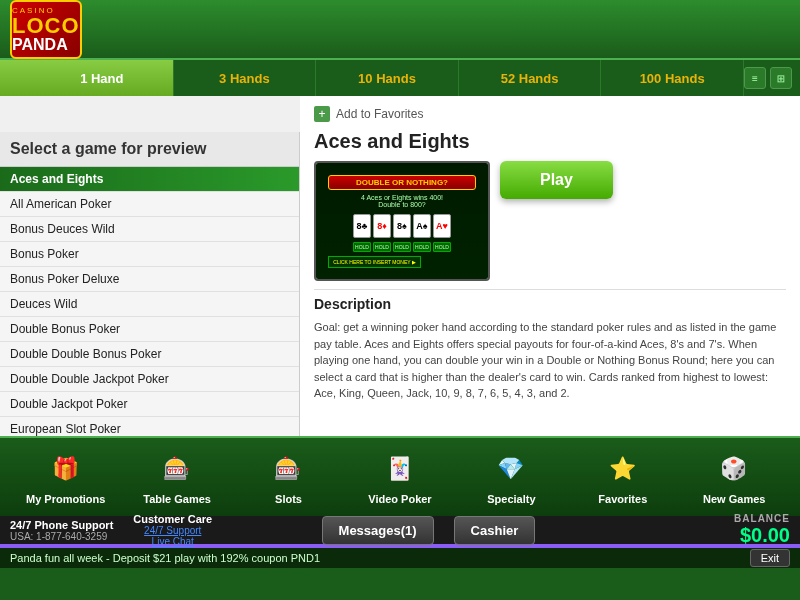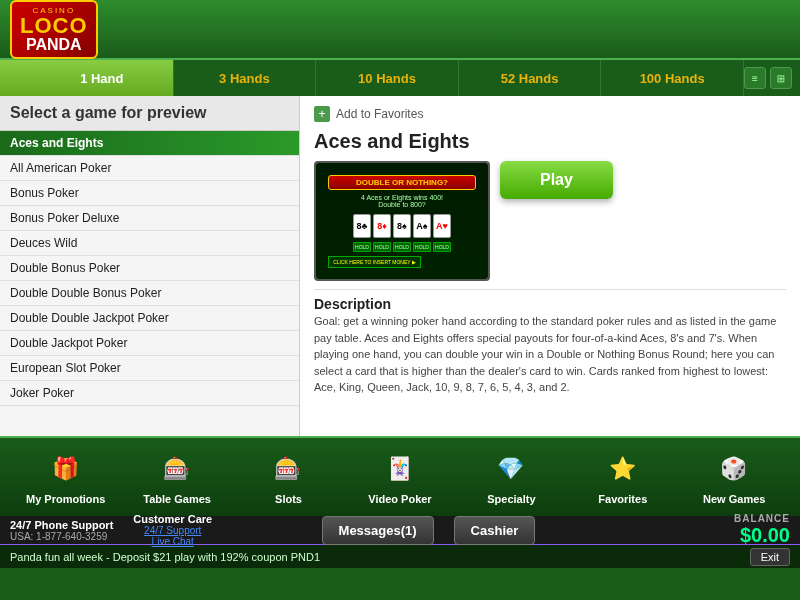--- a/index.html
+++ b/index.html
@@ -22,24 +22,24 @@
       border-bottom: 2px solid #4caf50;
     }
     #logo-area {
       display: flex;
       align-items: center;
     }
     .logo-box {
       background: linear-gradient(135deg, #cc0000, #880000);
       border: 2px solid #ffcc00;
       border-radius: 6px;
-      padding: 4px 8px;
-      display: flex;
-      flex-direction: column;
-      align-items: center;
+      padding: 4px 0;
+      display: flex;
+      flex-direction: column;
+      align-items: flex-start;
     }
     .logo-casino-text {
       font-size: 8px;
       color: #ffcc00;
       letter-spacing: 2px;
       text-transform: uppercase;
     }
     .logo-loco {
       font-size: 22px;
       font-weight: 900;
@@ -105,20 +105,21 @@
       background: #f0f0f0;
     }
 
     
     #game-list-panel {
       width: 300px;
       background: #f5f5f5;
       border-right: 1px solid #ccc;
       display: flex;
       flex-direction: column;
+      margin-top: 36px;
     }
     #select-game-title {
       font-size: 16px;
       font-weight: bold;
       color: #333;
       padding: 8px 10px;
       background: #e8e8e8;
       border-bottom: 1px solid #ccc;
     }
     #game-list-container {
@@ -297,21 +298,21 @@
       box-shadow: 0 3px 6px rgba(0,0,0,0.3);
     }
     #description-section {
       border-top: 1px solid #ddd;
       padding-top: 6px;
     }
     #description-title {
       font-size: 14px;
       font-weight: bold;
       color: #222;
-      margin-bottom: 1px;
+      margin-bottom: 7px;
     }
     #description-text {
       font-size: 11px;
       color: #444;
       line-height: 1.5;
     }
 
     
     #bottom-nav {
       height: 80px;
@@ -415,21 +416,21 @@
     .balance-amount {
       color: #00ff88;
       font-size: 20px;
       font-weight: bold;
     }
 
     
     #ticker {
       height: 24px;
       background: #0a2a0a;
-      border-top: 1px solid #8b5cf6;
+      border-top: 4px solid #8b5cf6;
       display: flex;
       align-items: center;
       overflow: hidden;
       padding: 0 10px;
       justify-content: space-between;
     }
     .ticker-text {
       color: #ccffcc;
       font-size: 11px;
     }
@@ -469,20 +470,21 @@
 </div>
 
 <div id="main">
 
   <div id="game-list-panel">
     <div id="select-game-title">Select a game for preview</div>
     <div id="game-list-container">
       <ul id="game-list">
       <li class="selected">Aces and Eights</li>
           <li>All American Poker</li>
+          <li>Bonus Deuces Wild</li>
           <li>Bonus Poker</li>
           <li>Bonus Poker Deluxe</li>
           <li>Deuces Wild</li>
           <li>Double Bonus Poker</li>
           <li>Double Double Bonus Poker</li>
           <li>Double Double Jackpot Poker</li>
           <li>Double Jackpot Poker</li>
           <li>European Slot Poker</li>
           <li>Joker Poker</li>
         </ul>

